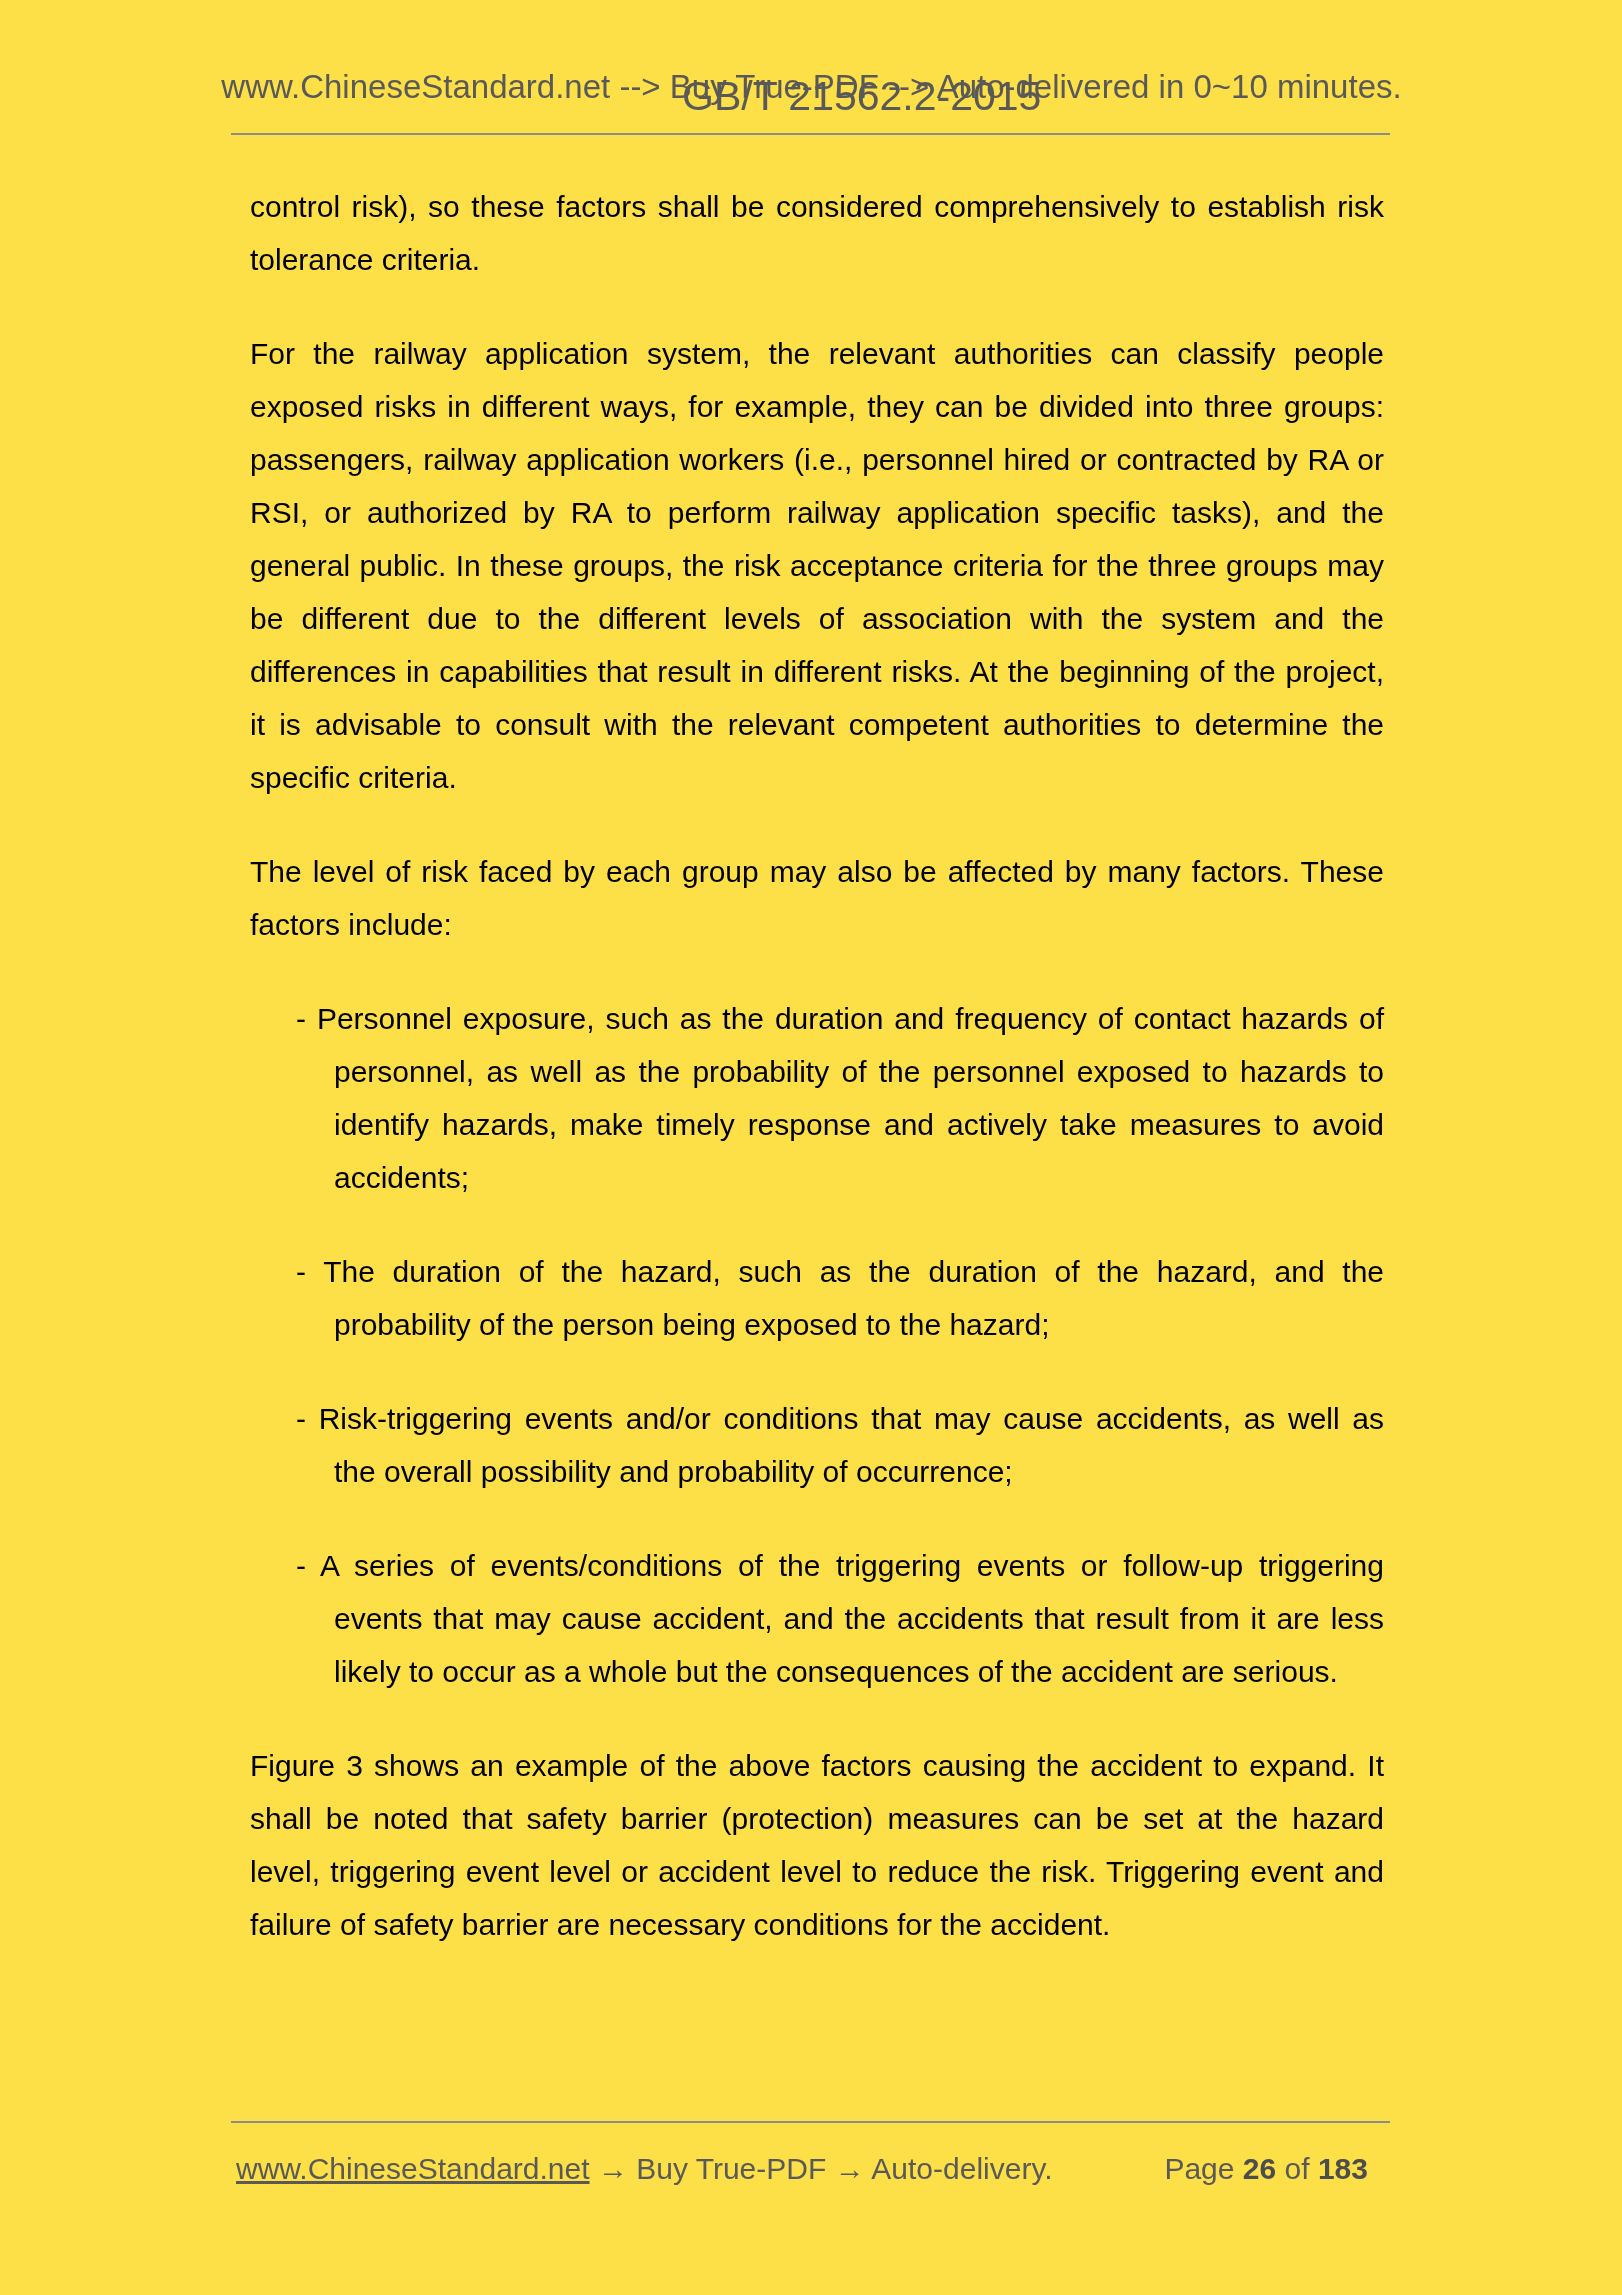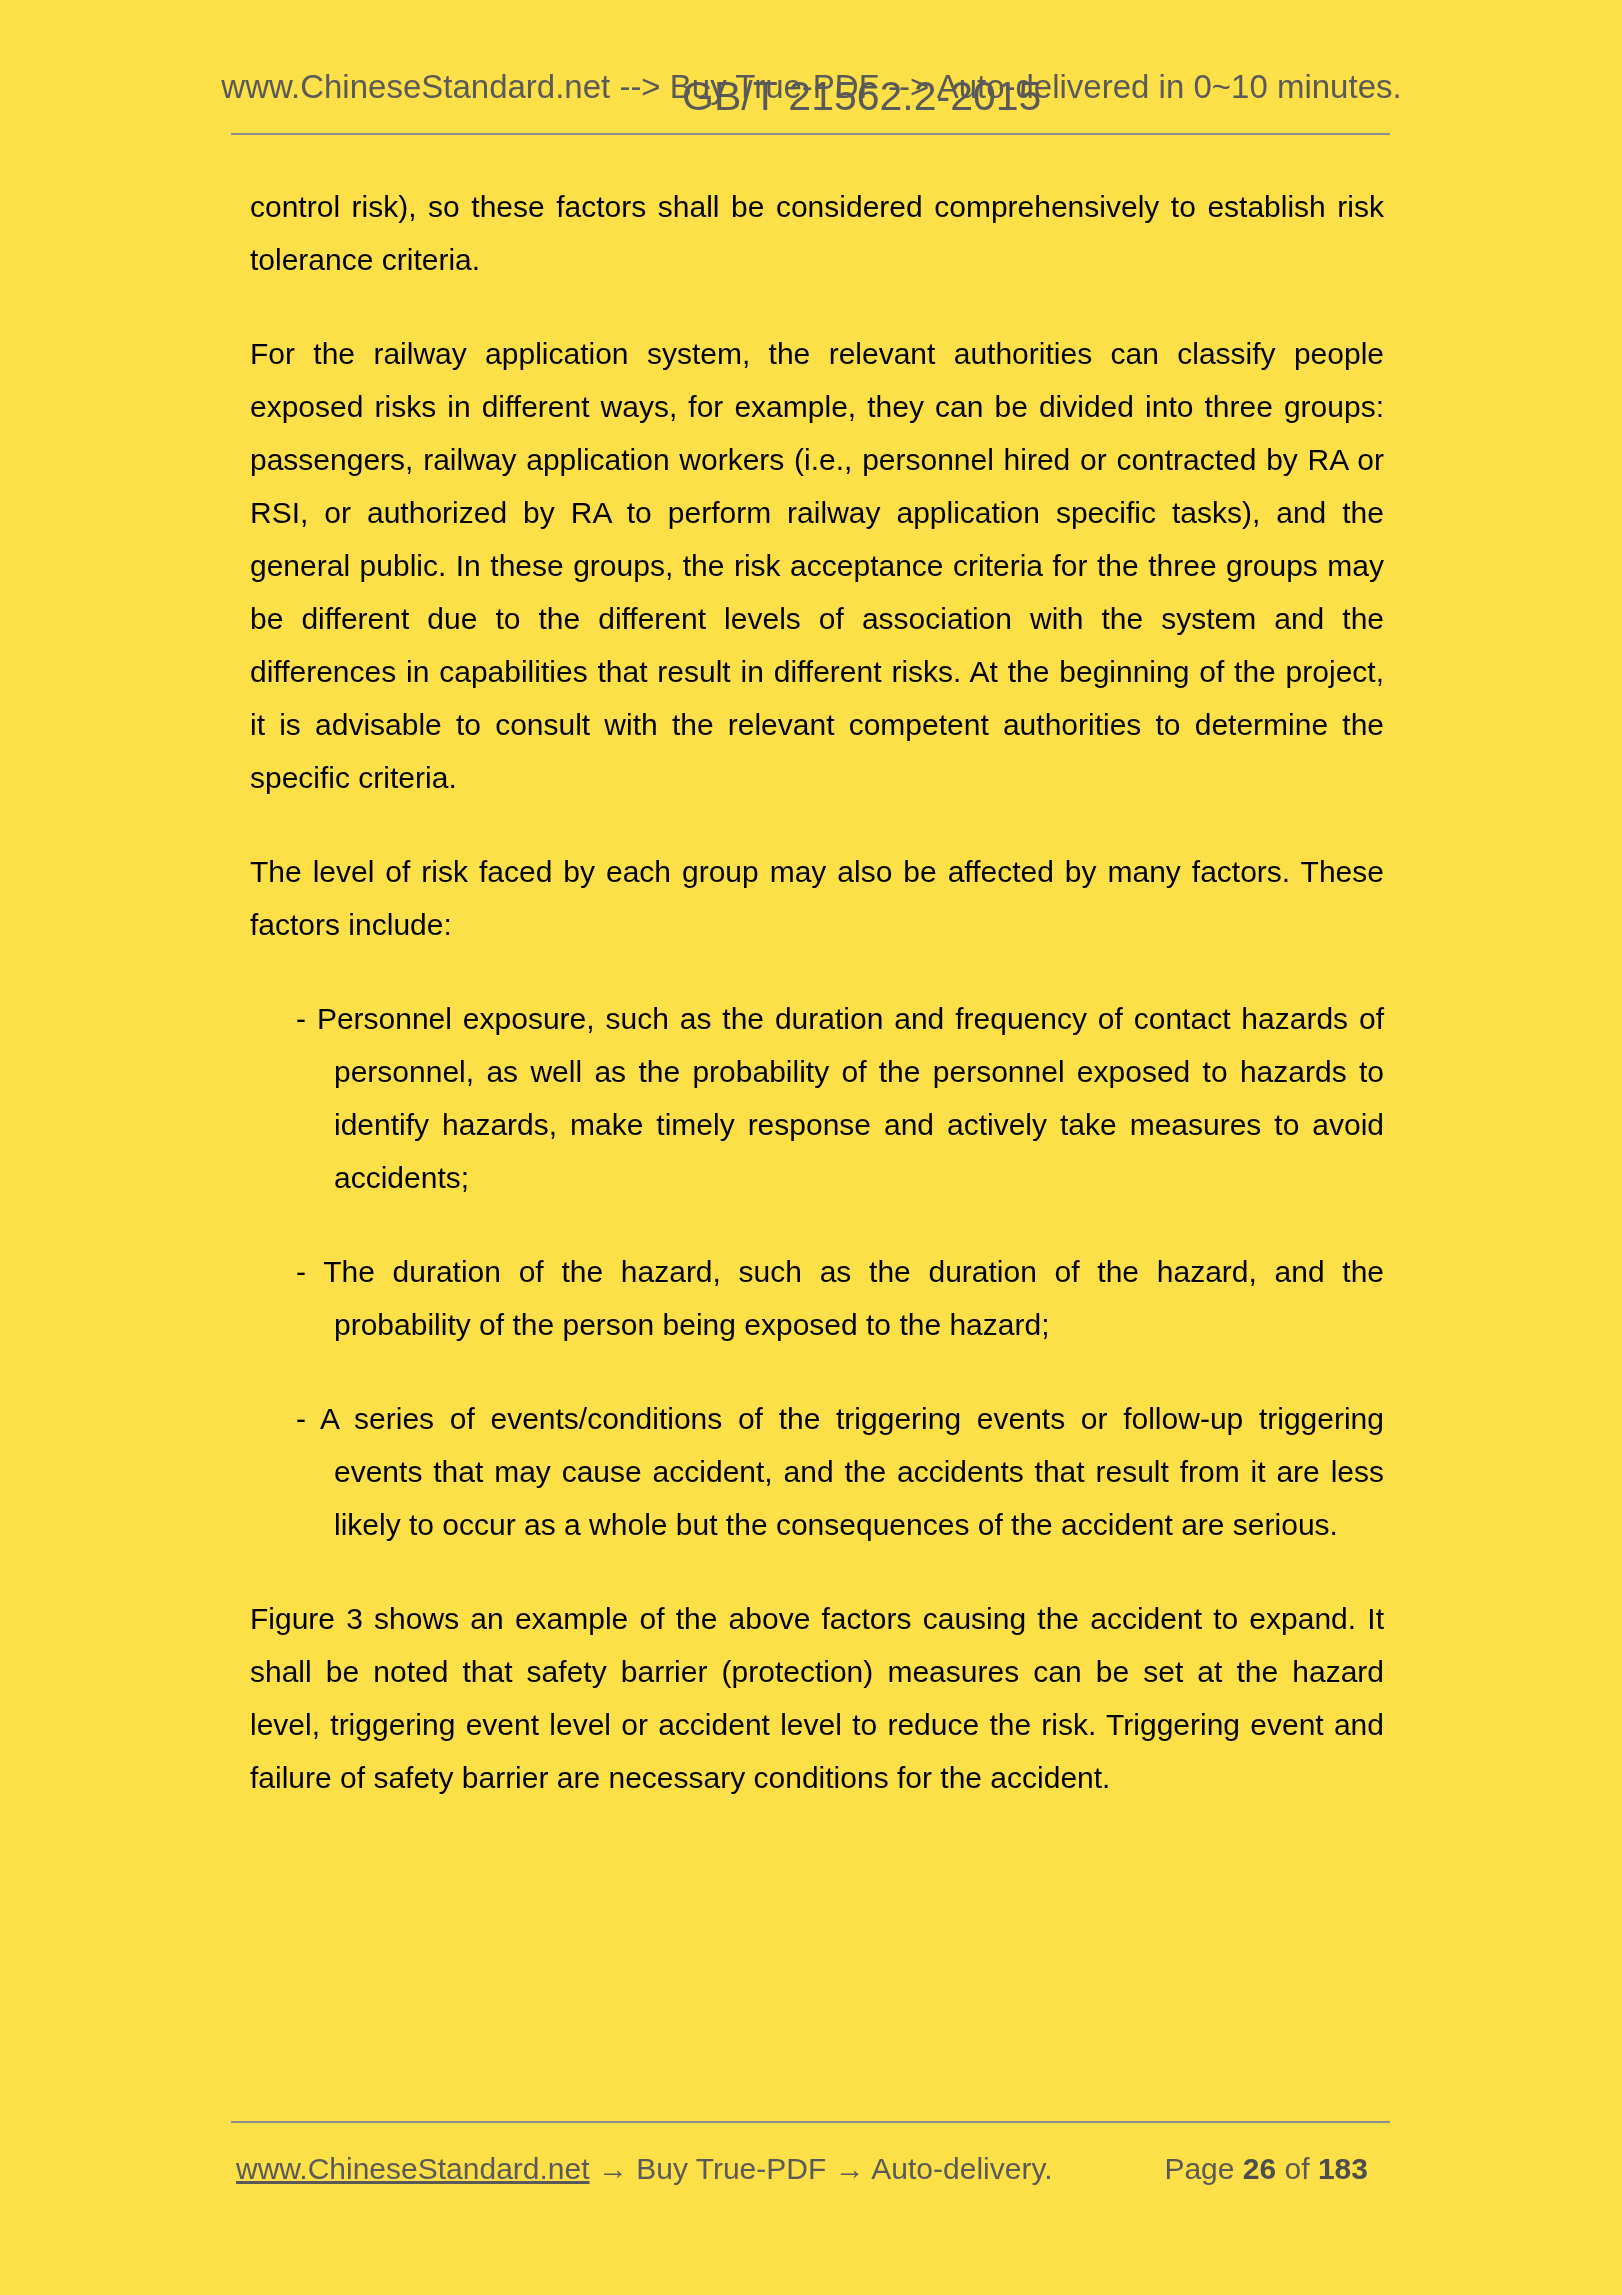--- a/index.html
+++ b/index.html
@@ -90,20 +90,21 @@
     <div class="watermark">GB/T 21562.2-2015</div>
     <div class="rule header-rule"></div>
   </header>
 
   <main class="doc-body">
       <p class="para">control risk), so these factors shall be considered comprehensively to establish risk tolerance criteria.</p>
       <p class="para">For the railway application system, the relevant authorities can classify people exposed risks in different ways, for example, they can be divided into three groups: passengers, railway application workers (i.e., personnel hired or contracted by RA or RSI, or authorized by RA to perform railway application specific tasks), and the general public. In these groups, the risk acceptance criteria for the three groups may be different due to the different levels of association with the system and the differences in capabilities that result in different risks. At the beginning of the project, it is advisable to consult with the relevant competent authorities to determine the specific criteria.</p>
       <p class="para">The level of risk faced by each group may also be affected by many factors. These factors include:</p>
       <p class="bullet">- Personnel exposure, such as the duration and frequency of contact hazards of personnel, as well as the probability of the personnel exposed to hazards to identify hazards, make timely response and actively take measures to avoid accidents;</p>
       <p class="bullet">- The duration of the hazard, such as the duration of the hazard, and the probability of the person being exposed to the hazard;</p>
+      <p class="bullet">- Risk-triggering events and/or conditions that may cause accidents, as well as the overall possibility and probability of occurrence;</p>
       <p class="bullet">- A series of events/conditions of the triggering events or follow-up triggering events that may cause accident, and the accidents that result from it are less likely to occur as a whole but the consequences of the accident are serious.</p>
       <p class="para">Figure 3 shows an example of the above factors causing the accident to expand. It shall be noted that safety barrier (protection) measures can be set at the hazard level, triggering event level or accident level to reduce the risk. Triggering event and failure of safety barrier are necessary conditions for the accident.</p>
     </main>
 
   <footer>
     <div class="rule footer-rule"></div>
     <div class="footer-row">
       <div class="footer-left">
         <a>www.ChineseStandard.net</a>
         <span>→</span>

